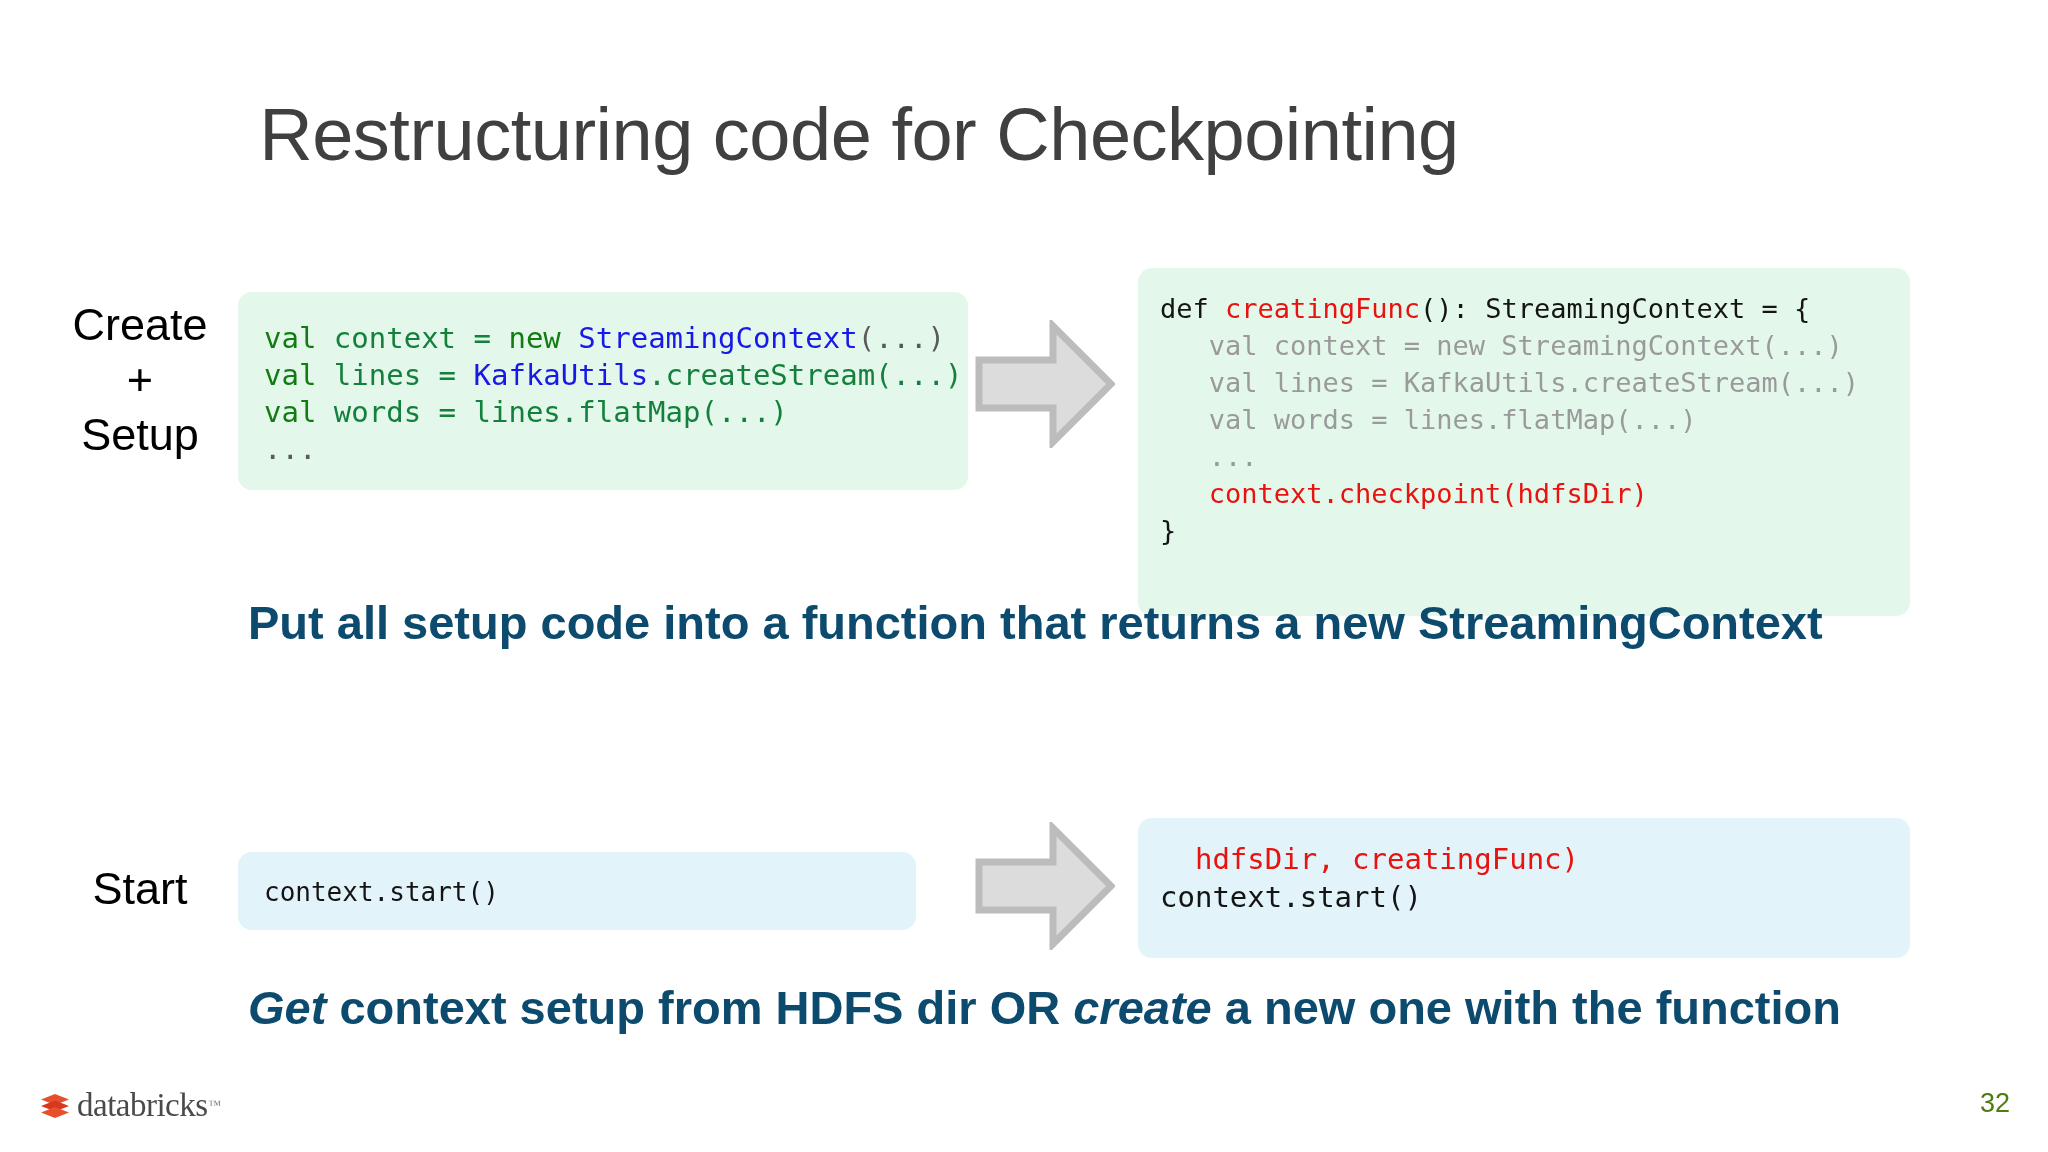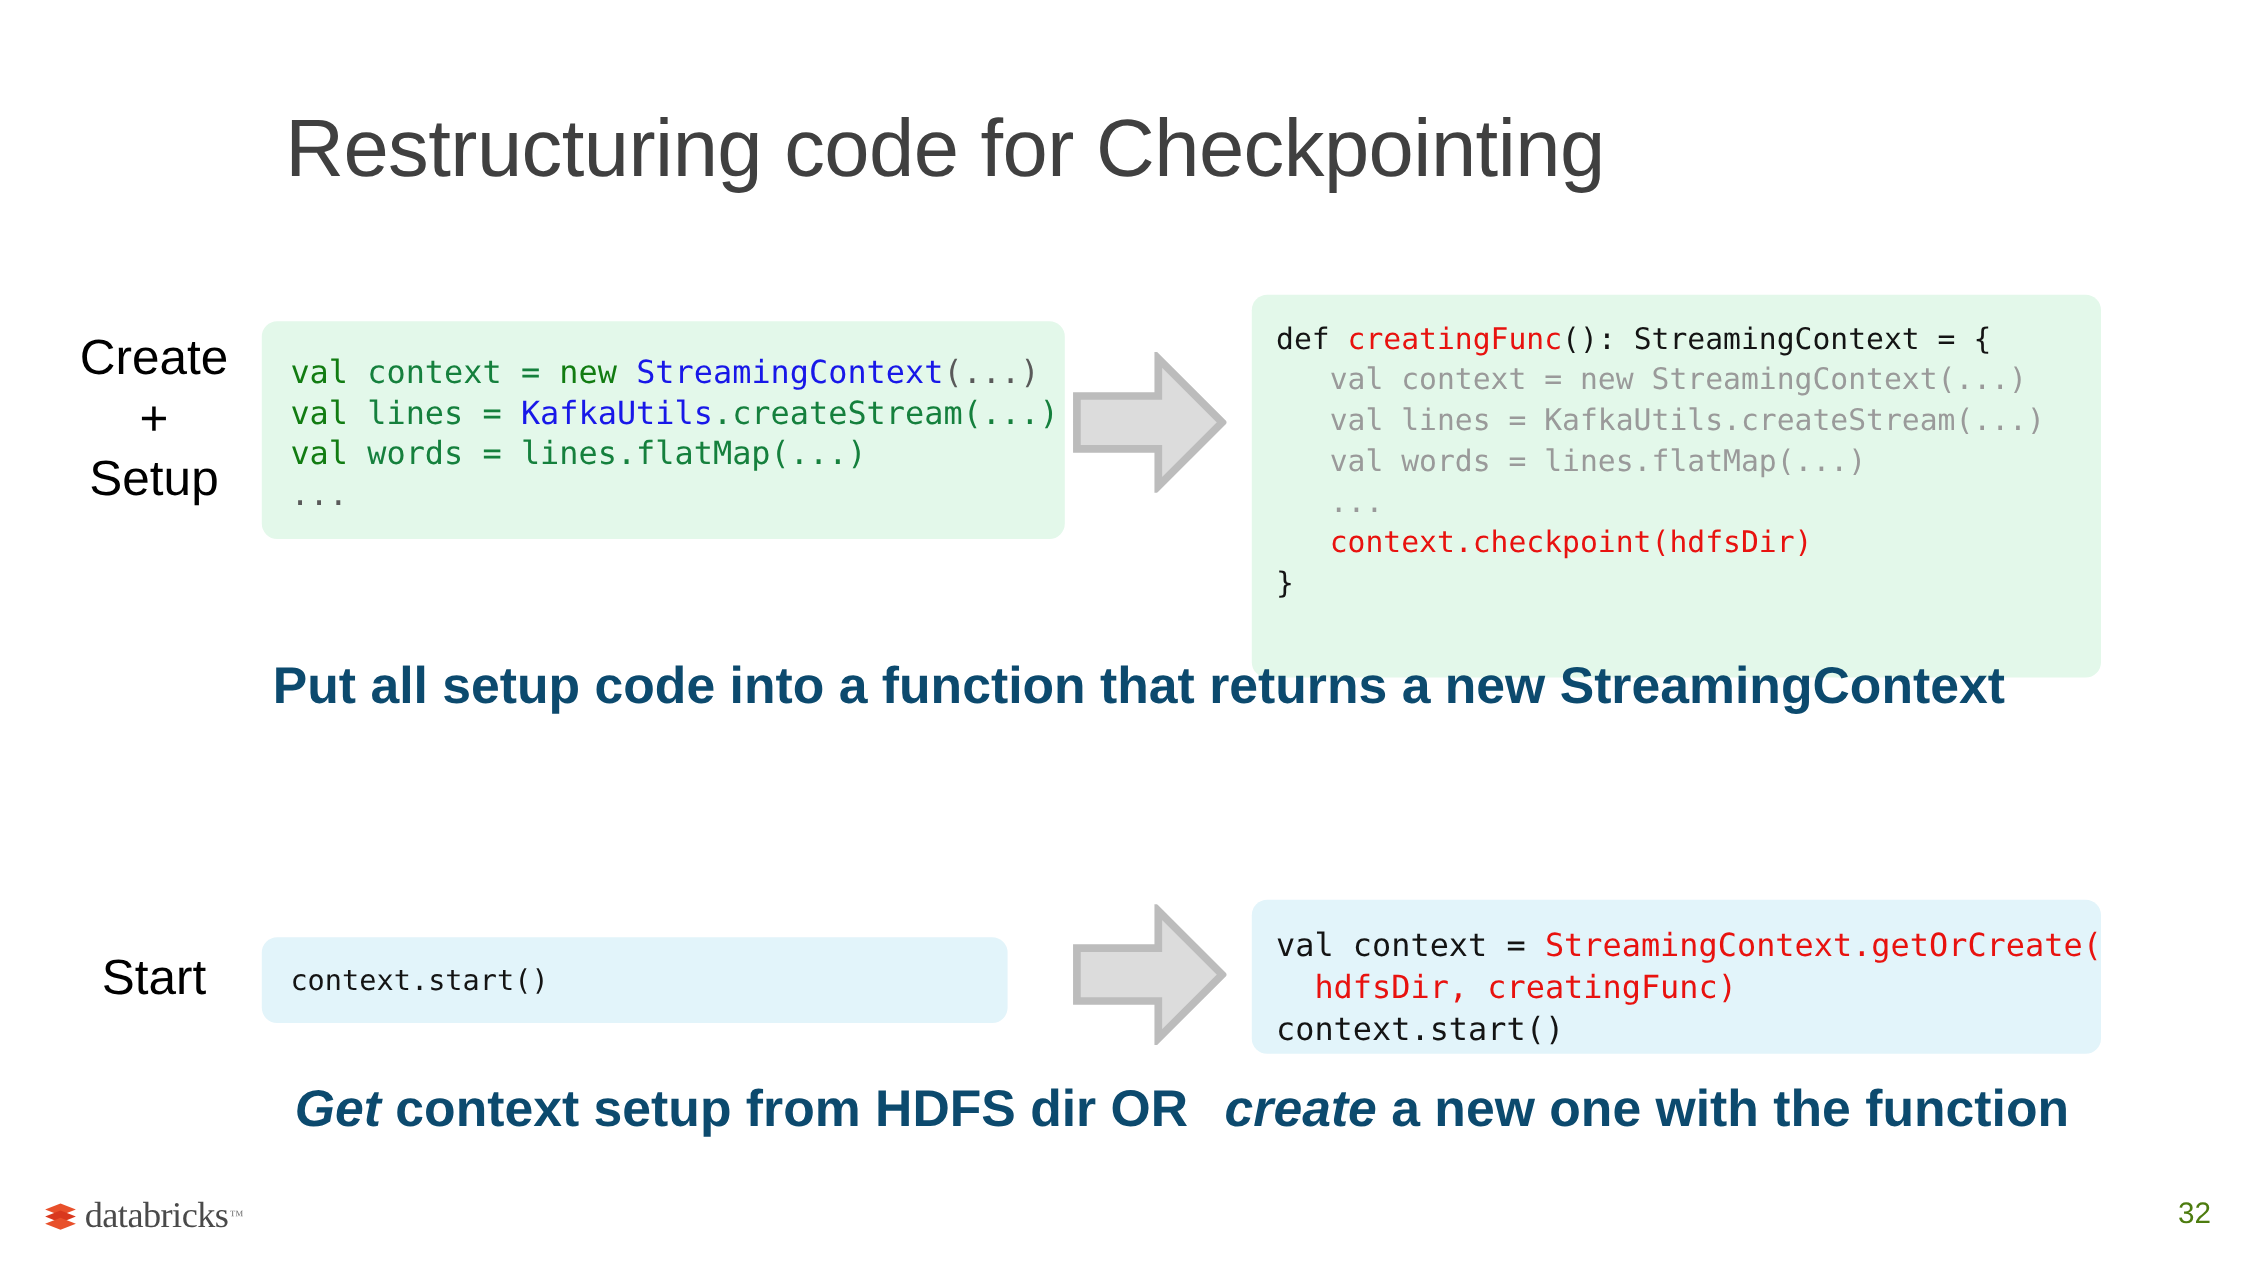--- a/index.html
+++ b/index.html
@@ -125,21 +125,21 @@
   .caption {
     position: absolute;
     font-family: "Liberation Sans", sans-serif;
     font-size: 47px;
     font-weight: 700;
     color: #0c4a6e;
     white-space: nowrap;
   }
   #caption-create { left: 248px; top: 595px; }
   #caption-start  { left: 248px; top: 980px; }
-  .caption .it { font-style: italic; margin-left: 20px; }
+  .caption .it { font-style: italic; }
 
   
   #footer-logo {
     position: absolute;
     left: 38px;
     top: 1085px;
     display: flex;
     align-items: center;
     height: 40px;
   }
@@ -192,21 +192,21 @@
 <div class="row-label" id="label-start">
   <div>Start</div>
 </div>
 
 <div class="code-box blue-box" id="code-start-before"><span class="line t-dark">context.start()</span></div>
 
 <svg class="arrow" id="arrow-start" viewBox="0 0 140 128">
   <polygon points="4,40 78,40 78,6 136,64 78,122 78,88 4,88" fill="#dcdcdc" stroke="#bcbcbc" stroke-width="7" stroke-linejoin="miter"></polygon>
 </svg>
 
-<div class="code-box blue-box" id="code-start-after"><span class="line"><span class="t-dark">val context = </span><span class="t-red">StreamingContext.getOrCreate(</span></span><span class="line t-red">  hdfsDir, creatingFunc)</span><span class="line t-dark">context.start()</span></div>
+<div class="code-box blue-box" id="code-start-after"><span class="line t-red">  hdfsDir, creatingFunc)</span><span class="line t-dark">context.start()</span></div>
 
 <div class="caption" id="caption-start"><span class="it">Get</span><span> context setup from HDFS dir OR </span><span class="it">create</span><span> a new one with the function</span></div>
 
 <div id="footer-logo">
   <svg id="logo-mark" viewBox="0 0 34 34">
     <polygon points="17,6 31,11.5 17,17 3,11.5" fill="#e8502b"></polygon>
     <polygon points="17,12.5 31,18 17,23.5 3,18" fill="#d9381e"></polygon>
     <polygon points="17,19 31,24.5 17,30 3,24.5" fill="#e8502b"></polygon>
   </svg>
   <span id="logo-text">databricks</span>

